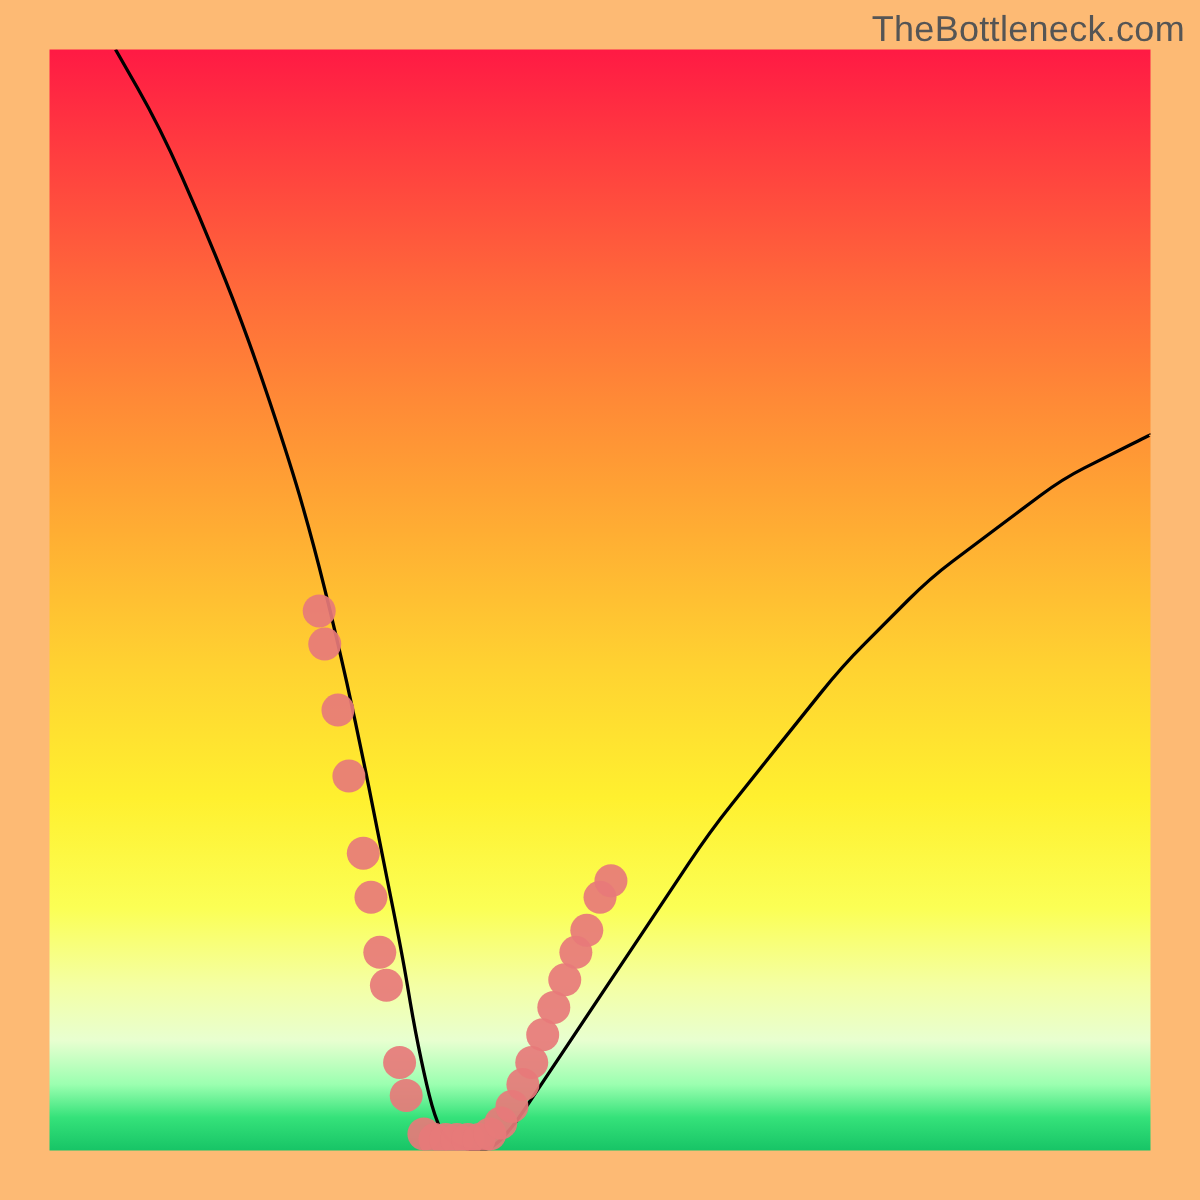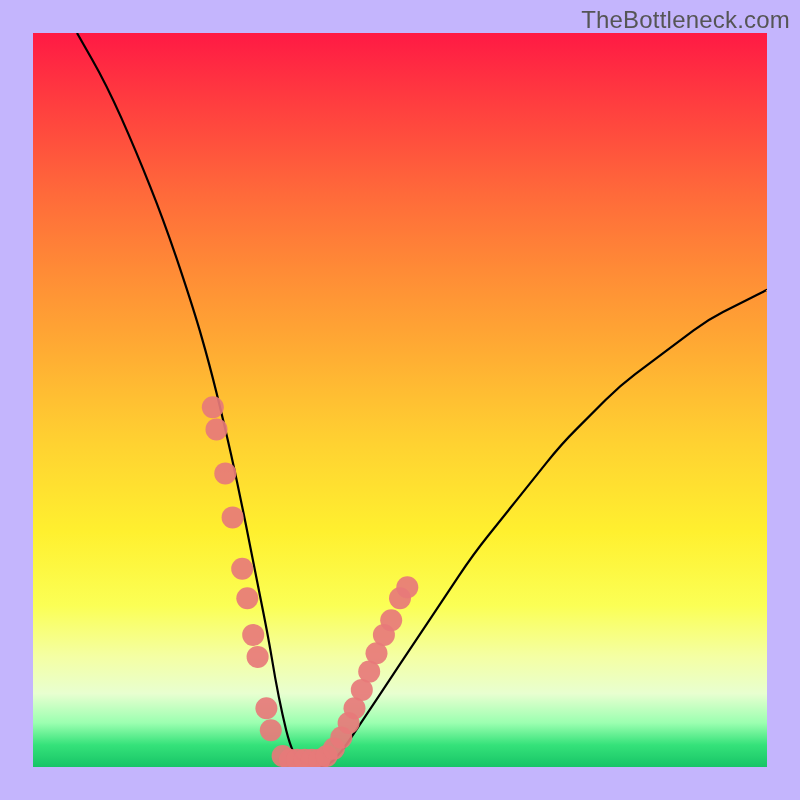--- a/index.html
+++ b/index.html
@@ -10,21 +10,21 @@
     background: #000;
     overflow: hidden;
     font-family: Arial, Helvetica, sans-serif;
   }
   .frame {
     position: absolute;
     top: 0;
     left: 0;
     width: 800px;
     height: 800px;
-    background: #c4b5fd;
+    background: #fdba74;
   }
   .plot-area {
     position: absolute;
     top: 33px;
     left: 33px;
     width: 734px;
     height: 734px;
     background: linear-gradient(to bottom,
       #ff1a44 0%,
       #ff3f3f 10%,

